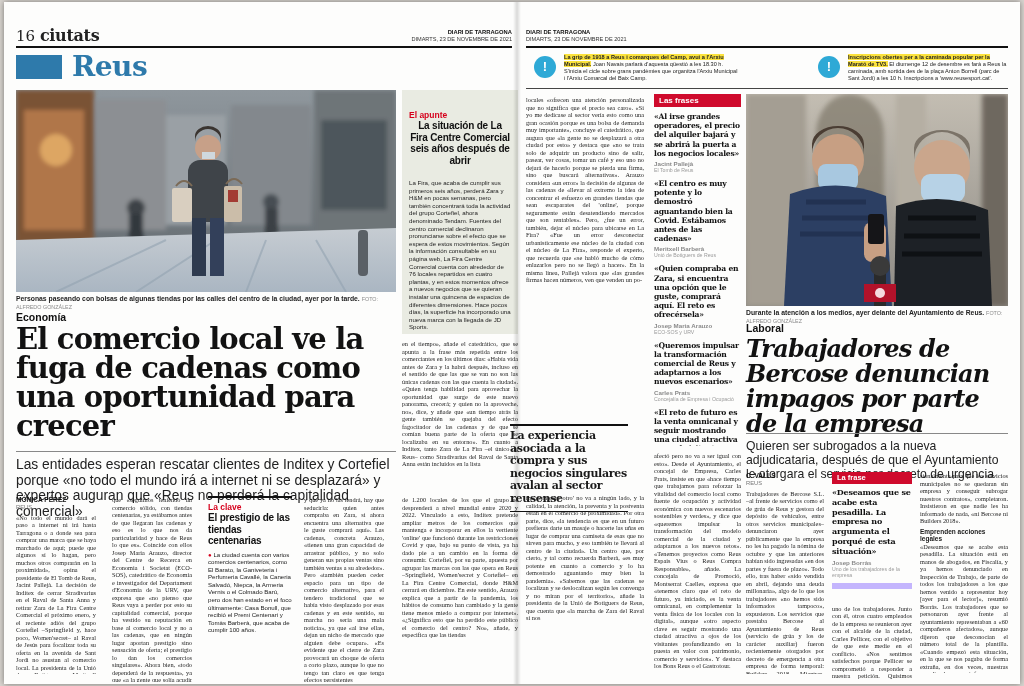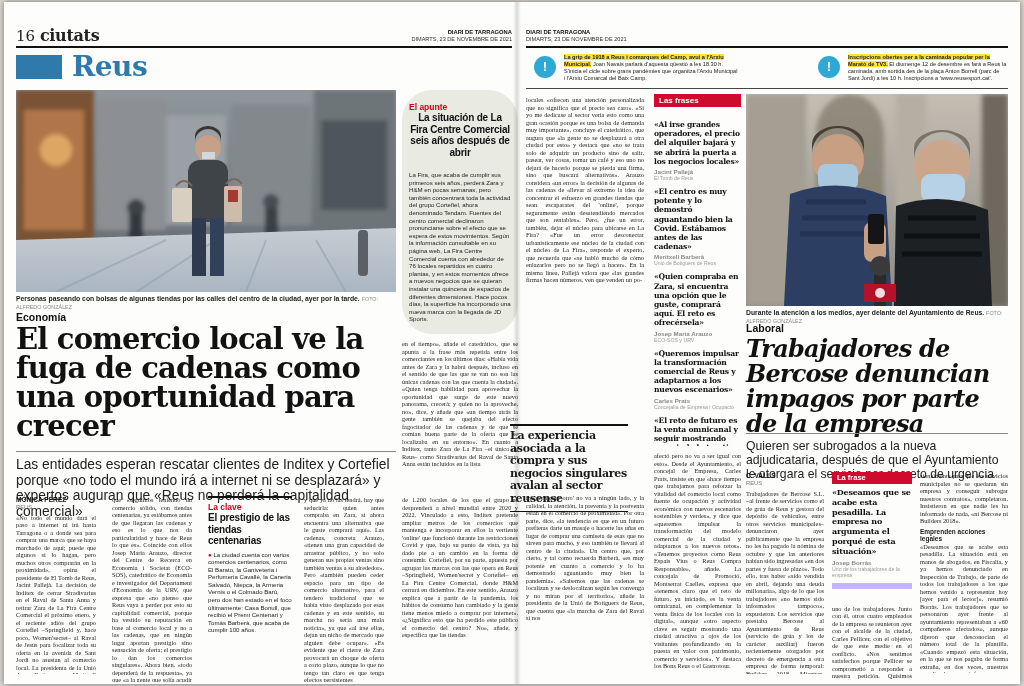--- a/index.html
+++ b/index.html
@@ -32,21 +32,21 @@
   .sf2{font-size:12.2px;line-height:13.8px;}
   
   .col{font-size:6.3px;line-height:7.5px;text-align:justify;overflow:hidden;color:#1c1c1c;}
   .byline{font-family:"Liberation Sans",sans-serif;font-weight:bold;font-size:6.6px;line-height:7.5px;color:#111;}
   .byplace{font-family:"Liberation Sans",sans-serif;font-weight:normal;font-size:5.8px;color:#777;}
   .insub{font-family:"Liberation Sans",sans-serif;font-weight:bold;font-size:6.5px;}
   
   .redlbl{font-family:"Liberation Sans",sans-serif;font-weight:bold;font-size:8.5px;color:#d6001c;line-height:10px;}
   .boxtitle{font-family:"Liberation Sans",sans-serif;font-weight:bold;font-size:10px;line-height:11.5px;color:#111;letter-spacing:-.2px;}
   .boxbody{font-family:"Liberation Sans",sans-serif;font-size:6.1px;line-height:7.6px;color:#222;text-align:left;}
-  .apunte{background:#e9ebe2;padding:12px 7px;box-sizing:border-box;overflow:hidden;border-radius:30px;}
+  .apunte{background:#e9ebe2;padding:20px 7px;box-sizing:border-box;overflow:hidden;}
   .clave{border-top:2px solid #111;padding-top:4px;box-sizing:border-box;overflow:hidden;}
   .bullet{color:#d6001c;}
   .redbar{background:#cf0a2c;color:#fff;font-family:"Liberation Sans",sans-serif;font-weight:bold;
           font-size:8px;line-height:13px;padding:0 5px;}
   .quote{font-family:"DejaVu Serif",serif;font-weight:bold;font-size:7.6px;line-height:9.2px;color:#111;letter-spacing:-.2px;}
   .qname{font-family:"Liberation Sans",sans-serif;font-weight:bold;font-size:6.2px;line-height:7px;color:#8a8a8a;margin-top:2px;}
   .qrole{font-family:"Liberation Sans",sans-serif;font-size:5.2px;line-height:6px;color:#9a9a9a;}
   .subhead2{border-top:2px solid #111;border-bottom:1px solid #111;padding:4px 0 6px 0;
             font-family:"DejaVu Serif",serif;font-weight:bold;font-size:11px;line-height:12.5px;letter-spacing:-.3px;}
   
@@ -170,21 +170,21 @@
     <b>Inscripcions obertes per a la caminada popular per la Marató de TV3.</b><span> El diumenge 12 de desembre es farà a Reus la caminada, amb sortida des de la plaça Anton Borrell (parc de Sant Jordi) a les 10 h. Inscripcions a 'www.reusesport.cat'.</span>
   </div>
   <div class="abs thinrule" style="left:522px;top:86px;width:482px;background:#444;"></div>
 
   <div class="abs col" style="left:522px;top:94px;width:118px;height:324px;">locales «ofrecen una atención personalizada que no significa que el precio sea caro». «Si yo me dedicase al sector vería esto como una gran ocasión porque es una bolsa de demanda muy importante», concluye el catedrático, que augura que «la gente no se desplazará a otra ciudad por esto» y destaca que «no se trata solo de adquirir un producto sino de salir, pasear, ver cosas, tomar un café y eso uno no dejará de hacerlo porque se pierda una firma, sino que buscará alternativas». Arauzo considera «un error» la decisión de algunas de las cadenas de «llevar al extremo la idea de concentrar el esfuerzo en grandes tiendas que sean escaparates del 'online', porque seguramente están desatendiendo mercados que son rentables». Pero, ¿fue un error, también, dejar el núcleo para ubicarse en La Fira? «Fue un error desconectar urbanísticamente ese núcleo de la ciudad con el núcleo de La Fira», responde el experto, que recuerda que «se habló mucho de cómo enlazarlos pero no se llegó a hacer». En la misma línea, Pallejà valora que «las grandes firmas hacen números, ven que venden un po-</div>
   <div class="abs subhead2" style="left:506px;top:422px;width:118px;">La experiencia asociada a la compra y sus negocios singulares avalan al sector reusense</div>
   <div class="abs col" style="left:522px;top:492px;width:118px;height:188px;">me compraré otro' no va a ningún lado, y la calidad, la atención, la preventa y la postventa están en el comercio de proximidad». Por otra parte, dice, «la tendencia es que en un futuro prefieras darte un masaje o hacerte las uñas en lugar de comprar una camiseta de esas que no sirven para mucho, y eso también te llevará al centro de la ciudad». Un centro que, por cierto, y tal como recuerda Barberà, «es muy potente en cuanto a comercio y lo ha demostrado aguantando muy bien la pandemia». «Sabemos que las cadenas se localizan y se deslocalizan según les convenga y no miran por el territorio», añade la presidenta de la Unió de Botiguers de Reus, que cuenta que «la marcha de Zara del Raval sí nos</div>
 
   <div class="abs" style="left:650px;top:92px;width:87px;height:352px;overflow:hidden;">
     <div class="redbar">Las frases</div>
-    <div style="padding-top:13px;">
+    <div style="padding-top:5px;">
       <div style="margin-bottom:6px;">
         <div class="quote">«Al irse grandes operadores, el precio del alquiler bajará y se abrirá la puerta a los negocios locales»</div>
         <div class="qname">Jacint Pallejà</div>
         <div class="qrole">El Tomb de Reus</div>
       </div>
       <div style="margin-bottom:6px;">
         <div class="quote">«El centro es muy potente y lo demostró aguantando bien la Covid. Estábamos antes de las cadenas»</div>
         <div class="qname">Meritxell Barberà</div>
         <div class="qrole">Unió de Botiguers de Reus</div>
       </div>

